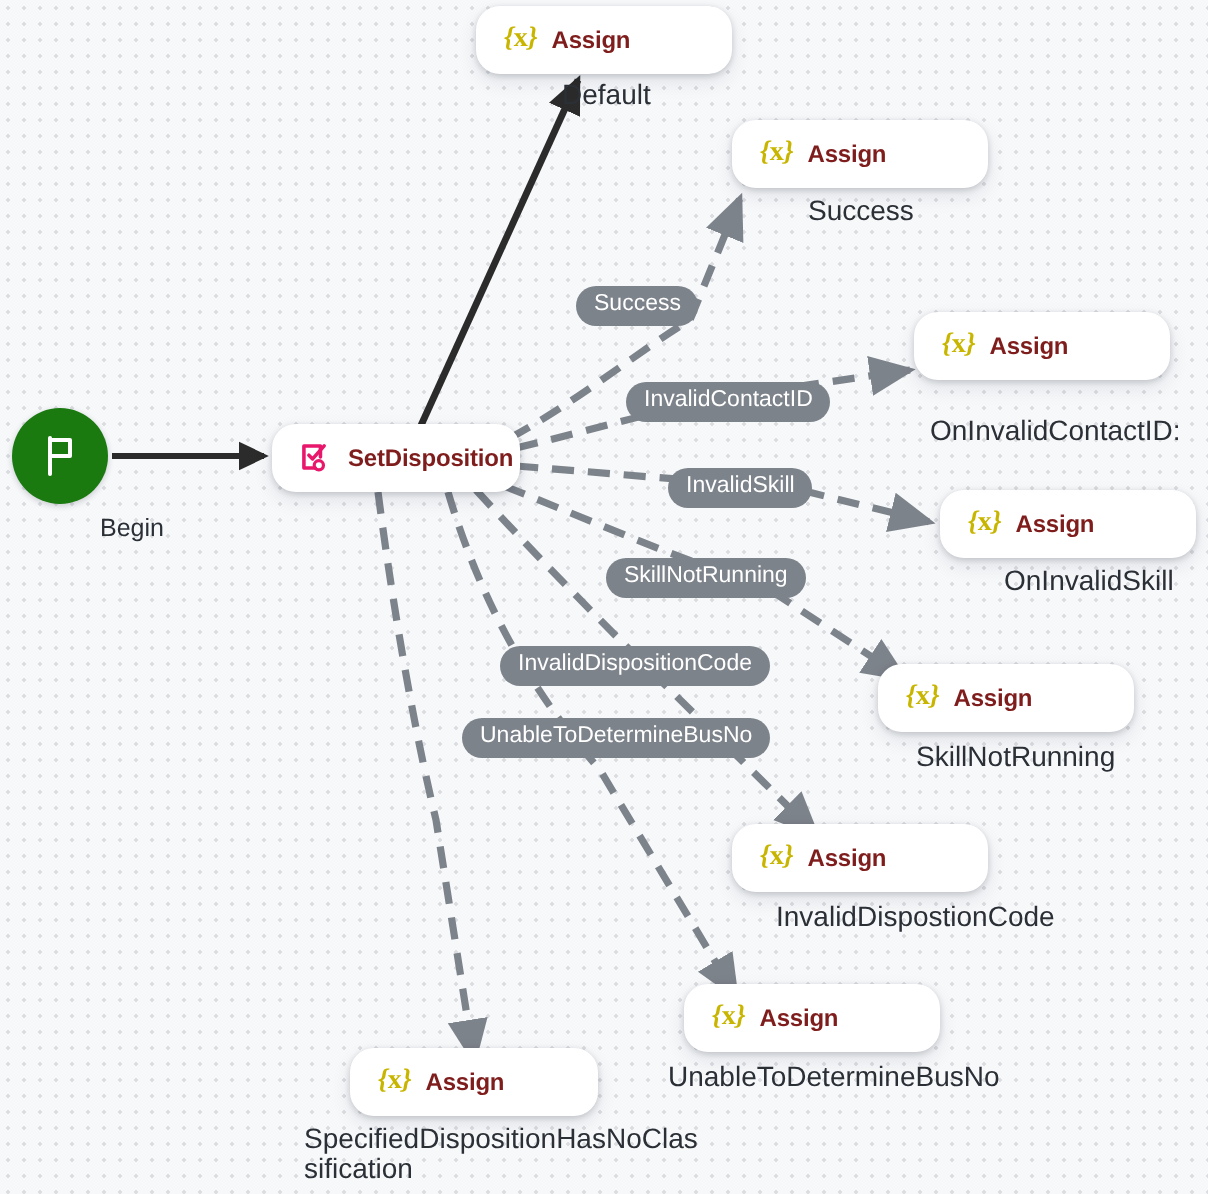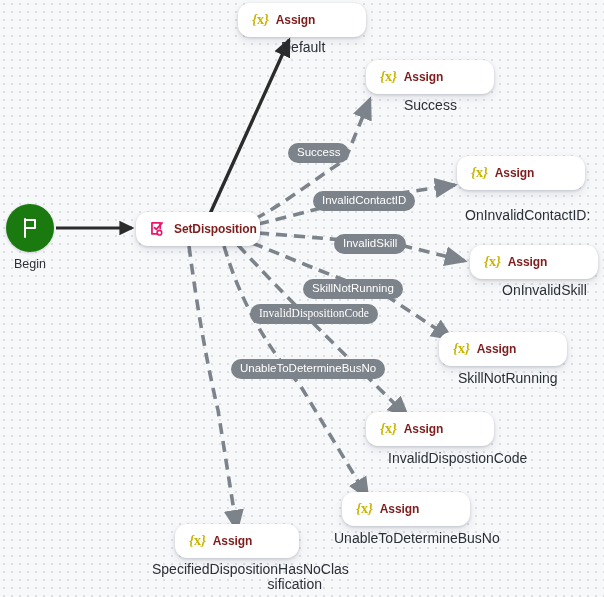--- a/index.html
+++ b/index.html
@@ -59,32 +59,32 @@
   .start-circle{
     position:absolute;
     width:48px;height:48px;border-radius:50%;
     background:#1a7a10;
     display:flex;align-items:center;justify-content:center;
     box-shadow:0 1px 3px rgba(16,24,40,.2);
   }
   .start-caption{
     position:absolute;
     font-size:12.5px;color:#2b2f36;
-    text-align:center;width:60px;
+    text-align:center;width:60px;padding-left:36px;
   }
 
   
   .caption{
     position:absolute;
     font-size:14px;
     color:#2b2f36;
     line-height:15px;
     white-space:pre-line;
   }
-  .caption.center{text-align:right;}
+  .caption.center{text-align:left;}
 
   
   .pill{
     position:absolute;
     background:#7d838b;
     color:#ffffff;
     font-size:11.5px;
     border-radius:11px;
     padding:3px 9px 4px;
     white-space:nowrap;
@@ -215,18 +215,18 @@
   <div class="caption" style="left:281px;top:40px;">Default</div>
 
   <div class="pill" style="left:288px;top:143px;">Success</div>
 
   <div class="pill" style="left:334px;top:234px;">InvalidSkill</div>
 
   <div class="pill" style="left:313px;top:191px;">InvalidContactID</div>
 
   <div class="pill" style="left:303px;top:279px;">SkillNotRunning</div>
 
-  <div class="pill" style="left:250px;top:304px;font-family:Liberation Serif, serif;">InvalidDispositionCode</div>
+  <div class="pill" style="left:250px;top:323px;">InvalidDispositionCode</div>
 
   <div class="pill" style="left:231px;top:359px;">UnableToDetermineBusNo</div>
 
 
 </div>
 
 </body></html>

